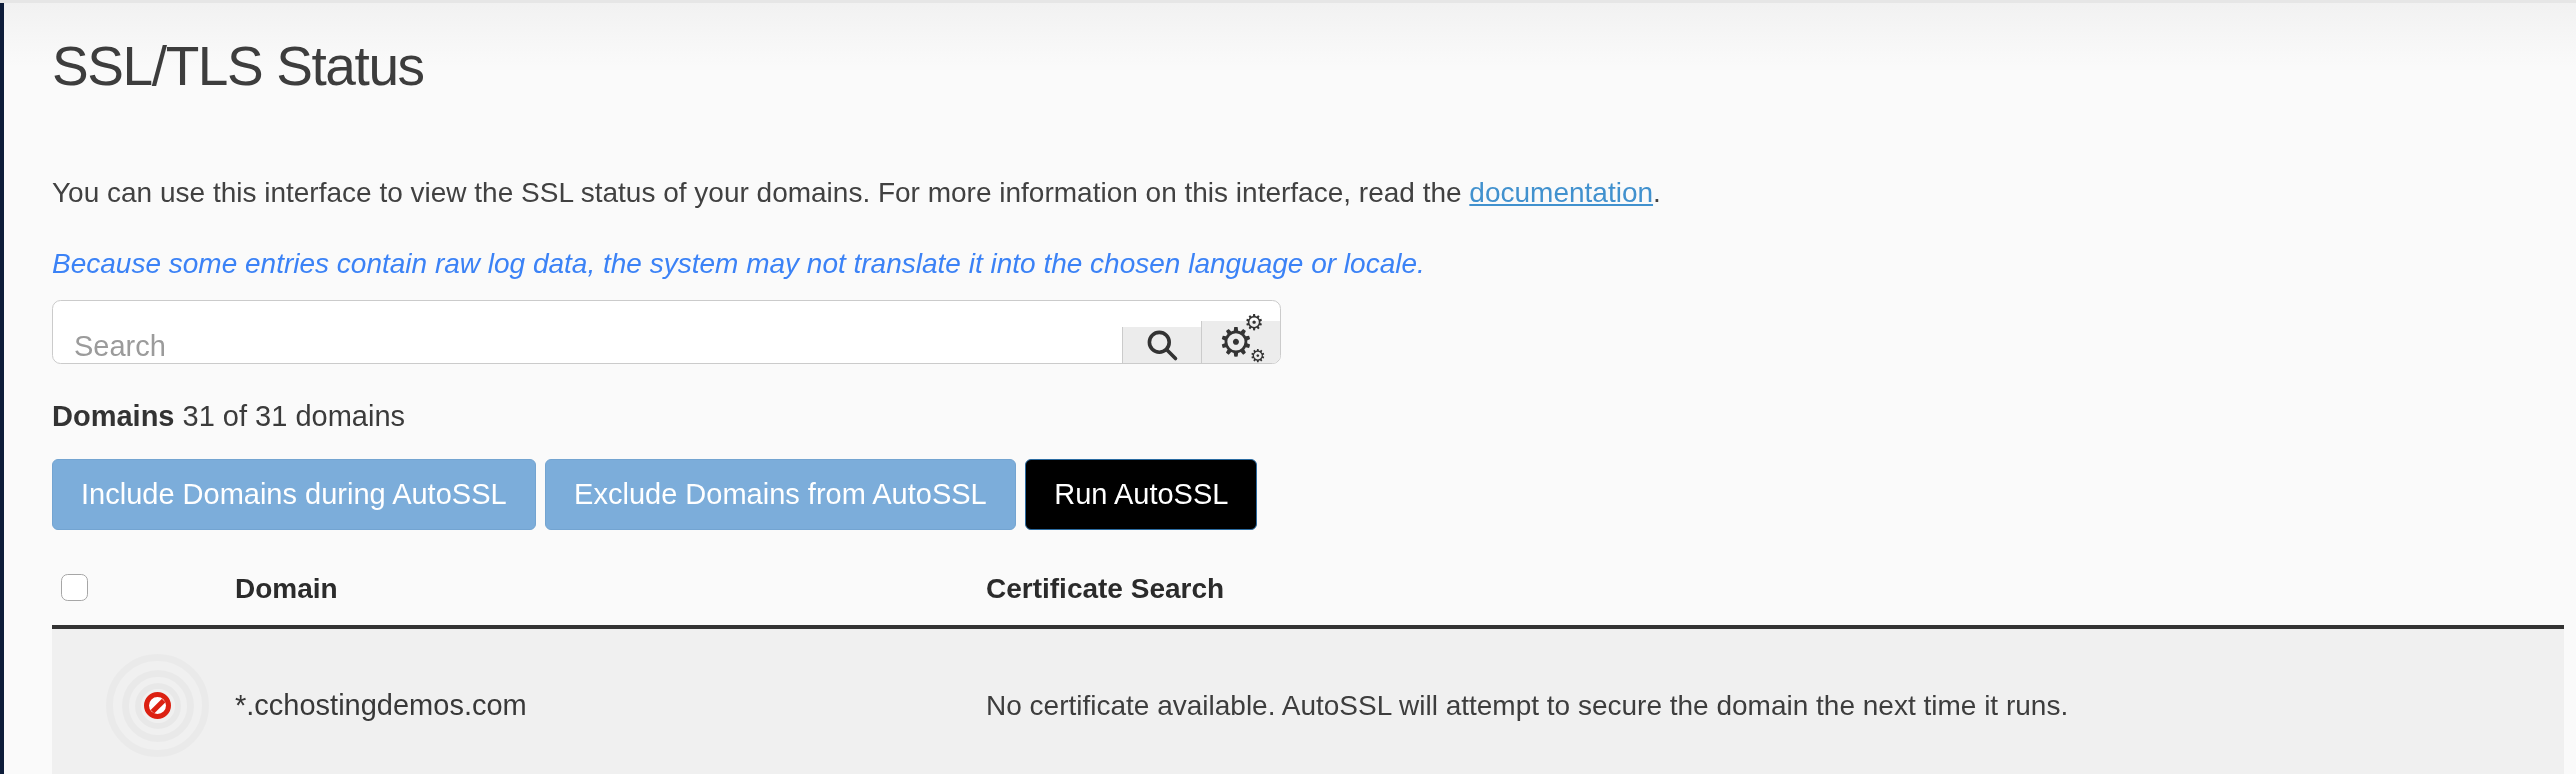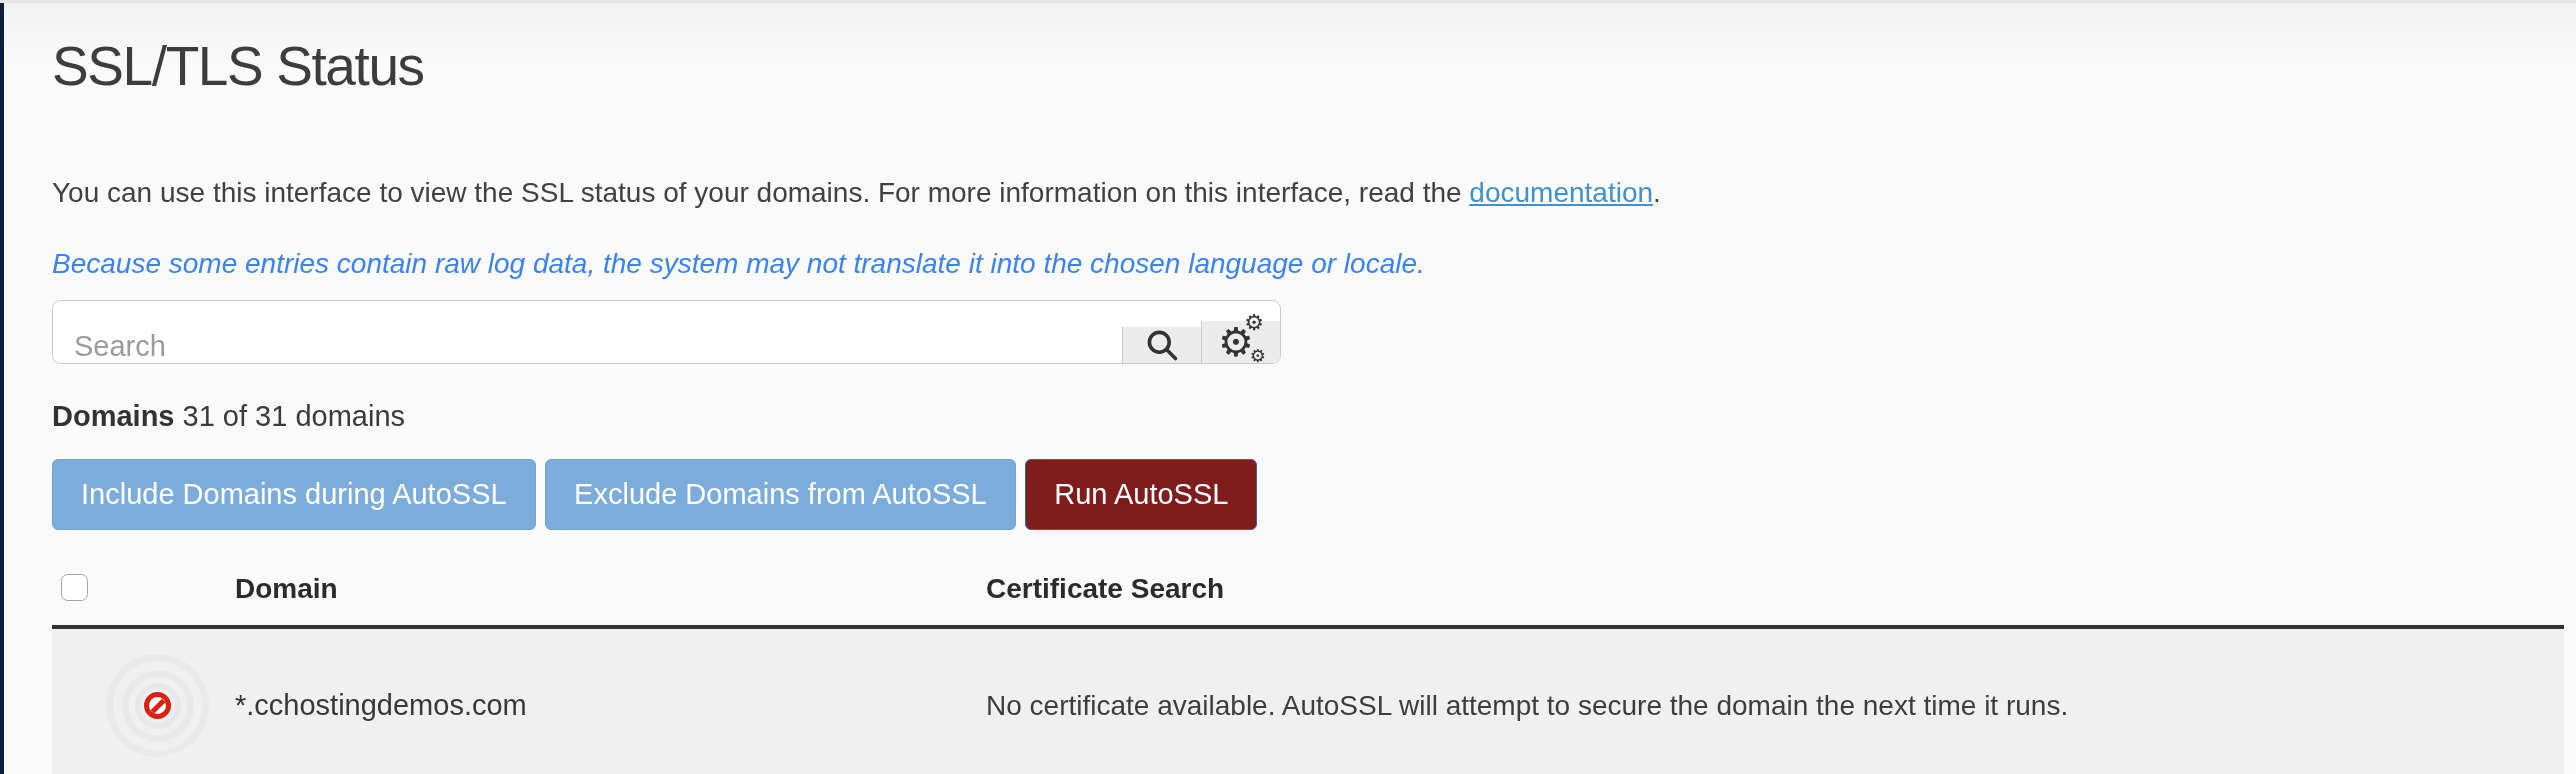--- a/index.html
+++ b/index.html
@@ -48,21 +48,21 @@
   .summary { position: absolute; top: 400px; left: 0; font-size: 29px; color: #3b3b3b; }
   .summary b { font-weight: bold; color: #333; }
 
   .actions { position: absolute; top: 459px; left: 0; display: flex; gap: 9.5px; }
   .btn {
     height: 71px; border-radius: 6px; font-family: "Liberation Sans", sans-serif;
     font-size: 29px; color: #fff; padding: 0 28px; cursor: pointer;
     display: flex; align-items: center; white-space: nowrap;
   }
   .btn-muted { background: #7cadda; border: 1.9px solid #73a4d1; }
-  .btn-primary { background: #7f1d1d; border: 1.9px solid #2b6ba1; }
+  .btn-primary { background: #000000; border: 1.9px solid #2b6ba1; }
 
   .ssl-table { position: absolute; top: 553px; left: 0; width: 2512px; }
   .t-head {
     display: grid; grid-template-columns: 183px 751px 1fr;
     align-items: center; height: 76px; border-bottom: 4.8px solid #333;
   }
   .t-head .col-label { font-size: 28px; font-weight: bold; color: #2b2b2b; }
   .select-all {
     appearance: none; -webkit-appearance: none;
     width: 27px; height: 27px; margin-left: 8.6px;

